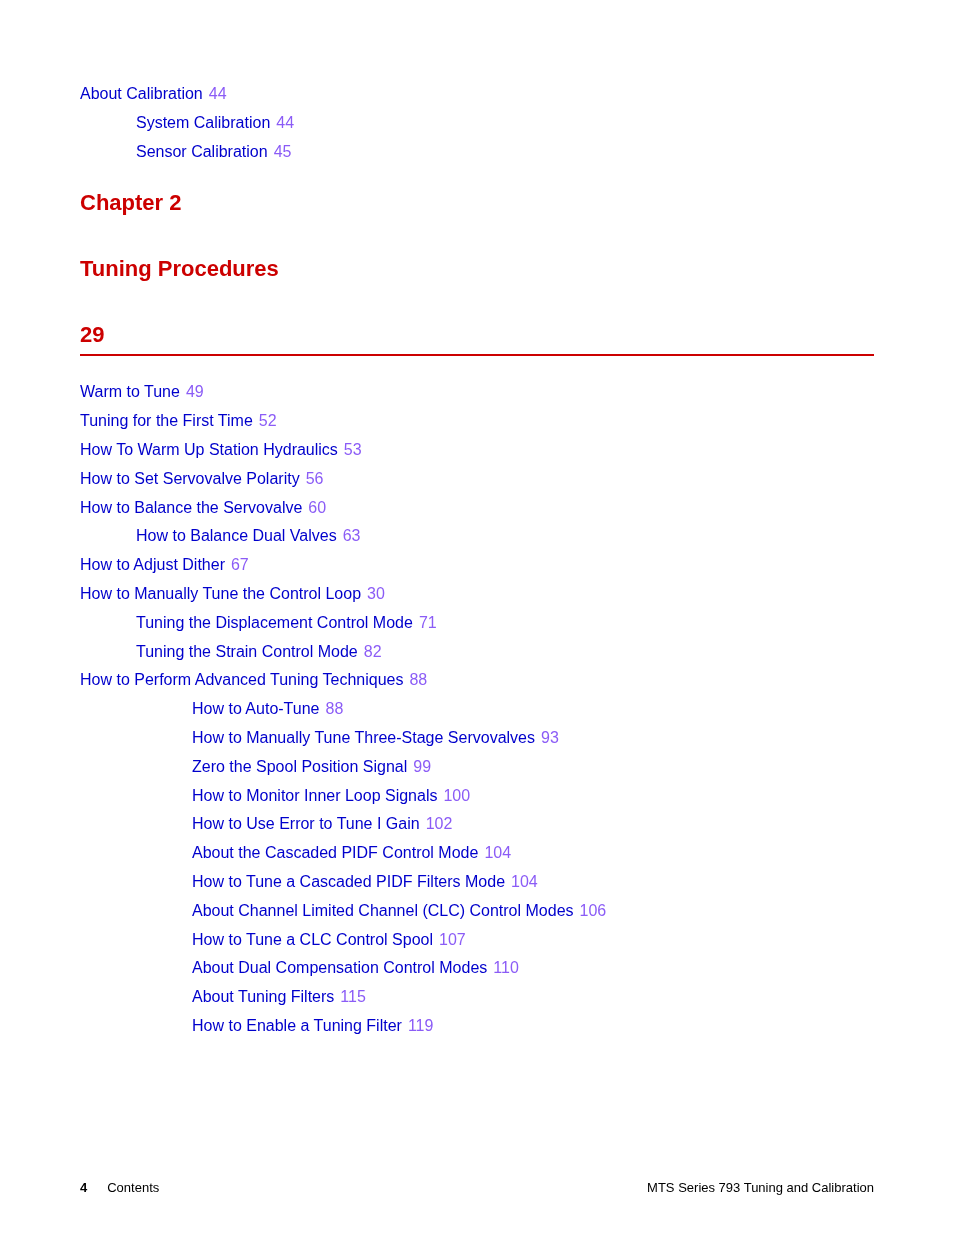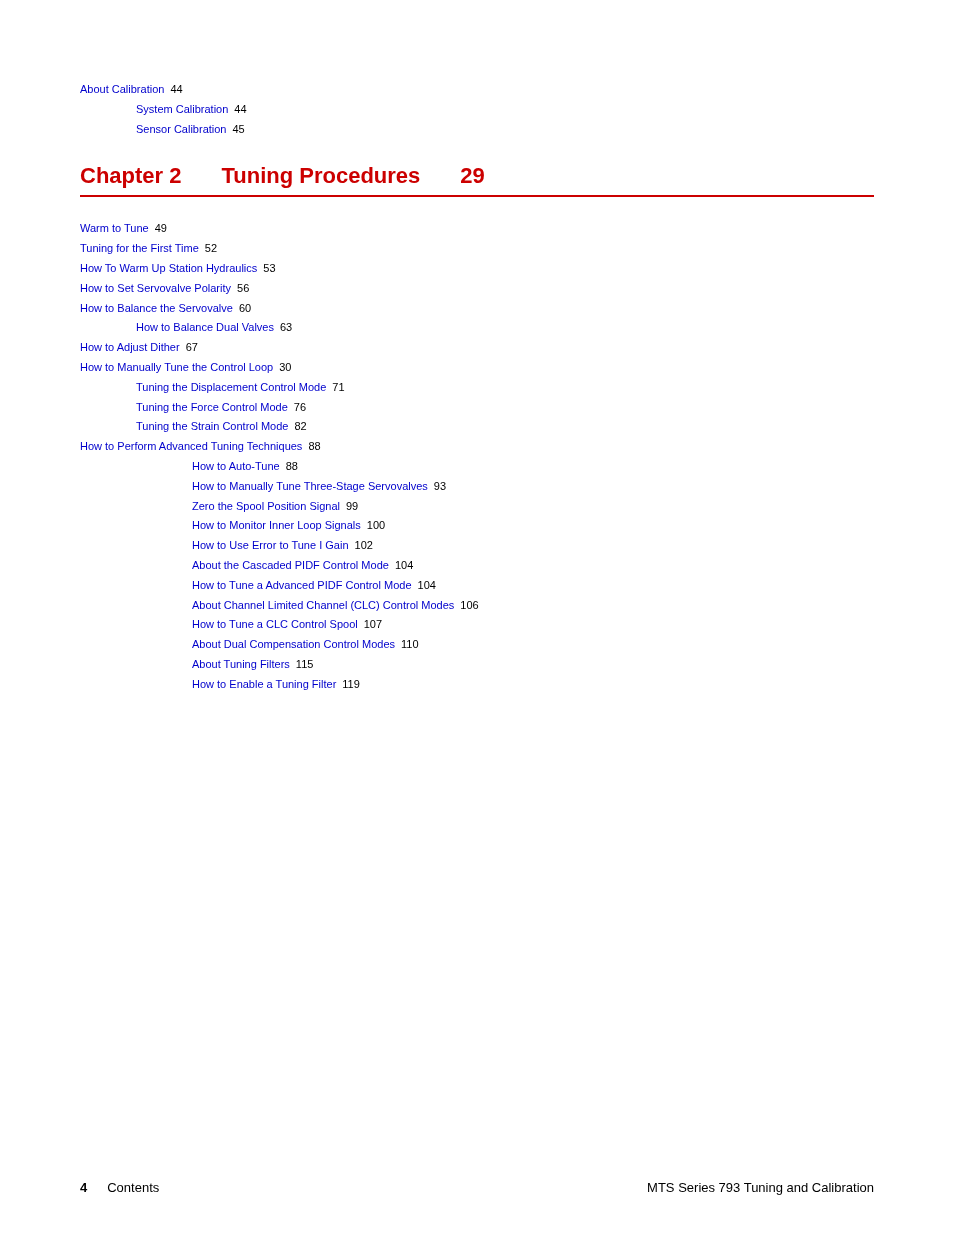--- a/index.html
+++ b/index.html
@@ -20,43 +20,44 @@
       width: 954px;
       min-height: 1235px;
       padding: 80px 80px 60px 80px;
       position: relative;
     }
     .toc-section {
       margin-bottom: 20px;
     }
     .toc-item {
       color: #0000cc;
-      font-size: 11px;
+      font-size: 16px;
       line-height: 1.8;
       display: flex;
       align-items: flex-end;
     }
     .toc-item.indent-1 {
       padding-left: 56px;
     }
     .toc-item.indent-2 {
       padding-left: 112px;
     }
     .toc-item .page-num {
       margin-left: 6px;
-      color: #000000;
+      color: #8b5cf6;
     }
     .chapter-heading {
       color: #cc0000;
       font-size: 22px;
       font-weight: bold;
       margin: 24px 0 6px 0;
       display: flex;
       align-items: baseline;
       gap: 40px;
+      flex-direction: column;
     }
     .chapter-divider {
       border: none;
       border-top: 2px solid #cc0000;
       margin-bottom: 22px;
     }
     .footer {
       position: absolute;
       bottom: 40px;
       left: 80px;
@@ -137,24 +138,20 @@
       </div>
       <div class="toc-item">
         <span>How to Manually Tune the Control Loop</span>
         <span class="page-num">30</span>
       </div>
       <div class="toc-item indent-1">
         <span>Tuning the Displacement Control Mode</span>
         <span class="page-num">71</span>
       </div>
       <div class="toc-item indent-1">
-        <span>Tuning the Force Control Mode</span>
-        <span class="page-num">76</span>
-      </div>
-      <div class="toc-item indent-1">
         <span>Tuning the Strain Control Mode</span>
         <span class="page-num">82</span>
       </div>
       <div class="toc-item">
         <span>How to Perform Advanced Tuning Techniques</span>
         <span class="page-num">88</span>
       </div>
       <div class="toc-item indent-2">
         <span>How to Auto-Tune</span>
         <span class="page-num">88</span>
@@ -173,21 +170,21 @@
       </div>
       <div class="toc-item indent-2">
         <span>How to Use Error to Tune I Gain</span>
         <span class="page-num">102</span>
       </div>
       <div class="toc-item indent-2">
         <span>About the Cascaded PIDF Control Mode</span>
         <span class="page-num">104</span>
       </div>
       <div class="toc-item indent-2">
-        <span>How to Tune a Advanced PIDF Control Mode</span>
+        <span>How to Tune a Cascaded PIDF Filters Mode</span>
         <span class="page-num">104</span>
       </div>
       <div class="toc-item indent-2">
         <span>About Channel Limited Channel (CLC) Control Modes</span>
         <span class="page-num">106</span>
       </div>
       <div class="toc-item indent-2">
         <span>How to Tune a CLC Control Spool</span>
         <span class="page-num">107</span>
       </div>

